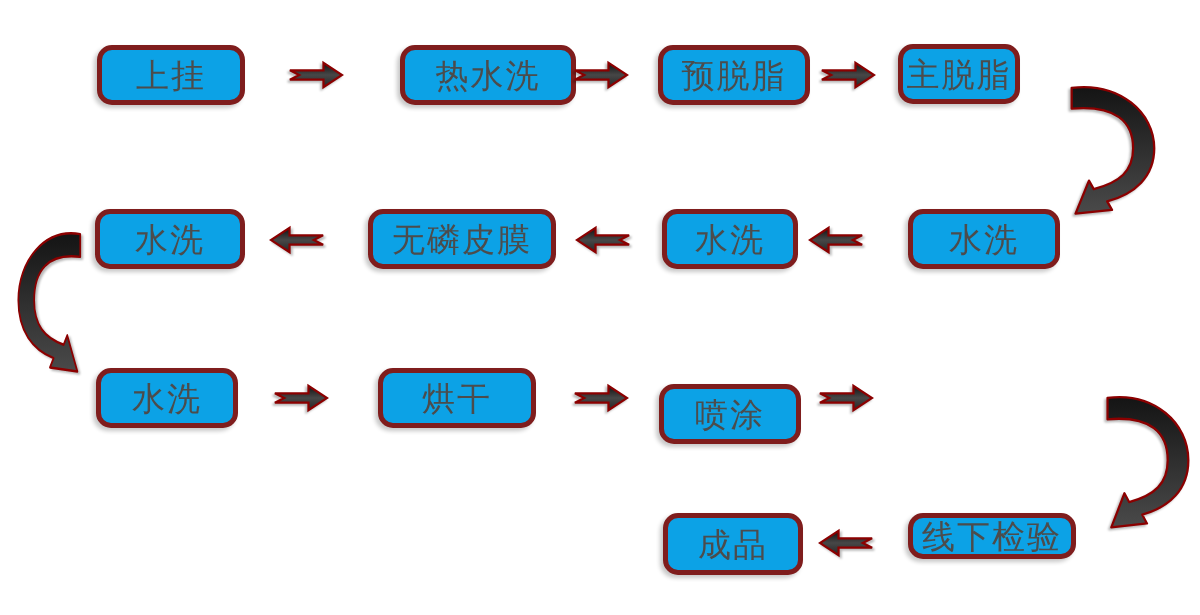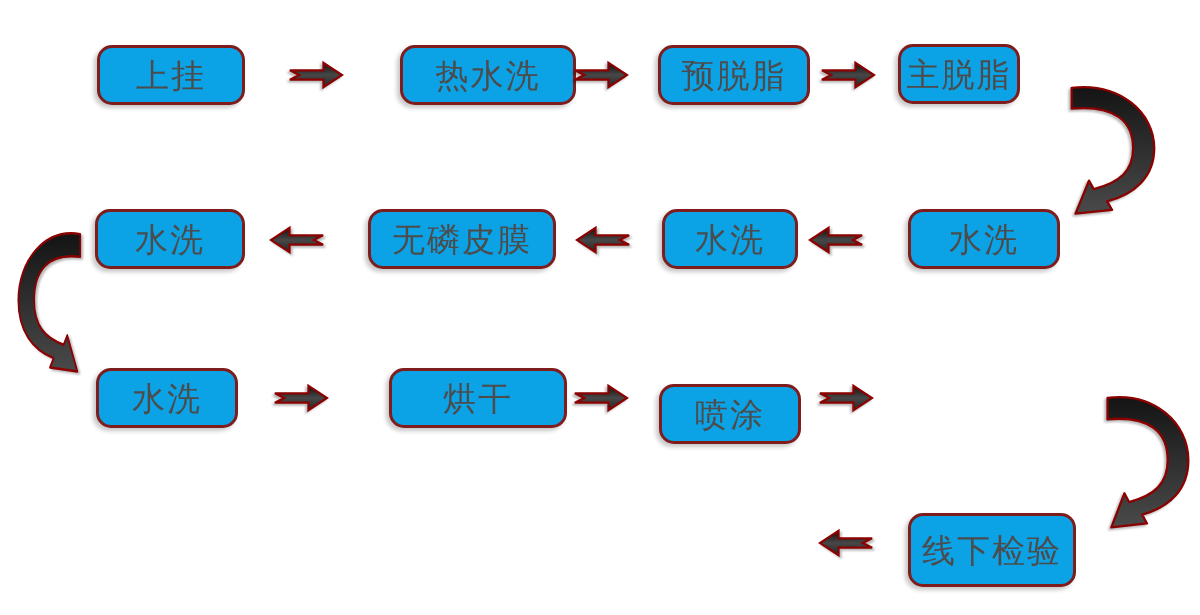--- a/index.html
+++ b/index.html
@@ -7,21 +7,21 @@
     position:relative;
     width:1200px;height:615px;
     background:#ffffff;
     overflow:hidden;
     font-family:"Liberation Serif","DejaVu Serif",serif;
   }
   .node{
     position:absolute;
     height:60px;
     background:#0ca2e6;
-    border:3px solid #7f1d1d;
+    border:5px solid #7f1d1d;
     border-radius:15px;
     box-sizing:border-box;
     display:flex;align-items:center;justify-content:center;
     box-shadow:-3px 3px 4px rgba(0,0,0,0.22);
   }
   .node-label{
     color:#4c4c4c;
     font-size:33px;
     letter-spacing:2px;
     white-space:nowrap;
@@ -119,37 +119,40 @@
   <svg class="arrow flip" style="left:14px;top:230px;width:72px;height:155px">
       <use href="#sym-curve"></use>
     </svg>
 
   <div class="node" style="left:96px;top:368px;width:142px">
     <span class="node-label">水洗</span>
   </div>
   <svg class="arrow" style="left:273px;top:383px;width:56px;height:30px">
       <use href="#sym-straight"></use>
     </svg>
-  <div class="node" style="left:389px;top:368px;width:178px">
+  <div class="node" style="left:378px;top:368px;width:158px">
     <span class="node-label">烘干</span>
   </div>
   <svg class="arrow" style="left:573px;top:383px;width:56px;height:30px">
       <use href="#sym-straight"></use>
     </svg>
   <div class="node" style="left:659px;top:384px;width:142px">
     <span class="node-label">喷涂</span>
   </div>
   <svg class="arrow" style="left:818px;top:383px;width:56px;height:30px">
       <use href="#sym-straight"></use>
     </svg>
 
   <svg class="arrow" style="left:1100px;top:394px;width:94px;height:146px">
       <use href="#sym-curve"></use>
     </svg>
 
-  <div class="node" style="left:908px;top:513px;width:168px;height:74px">
+  <div class="node" style="left:908px;top:513px;width:168px;height:46px">
     <span class="node-label">线下检验</span>
   </div>
   <svg class="arrow flip" style="left:818px;top:528px;width:56px;height:30px">
       <use href="#sym-straight"></use>
     </svg>
+  <div class="node" style="left:663px;top:513px;width:140px;height:62px">
+    <span class="node-label">成品</span>
+  </div>
 
 </div>
 
 </body></html>

